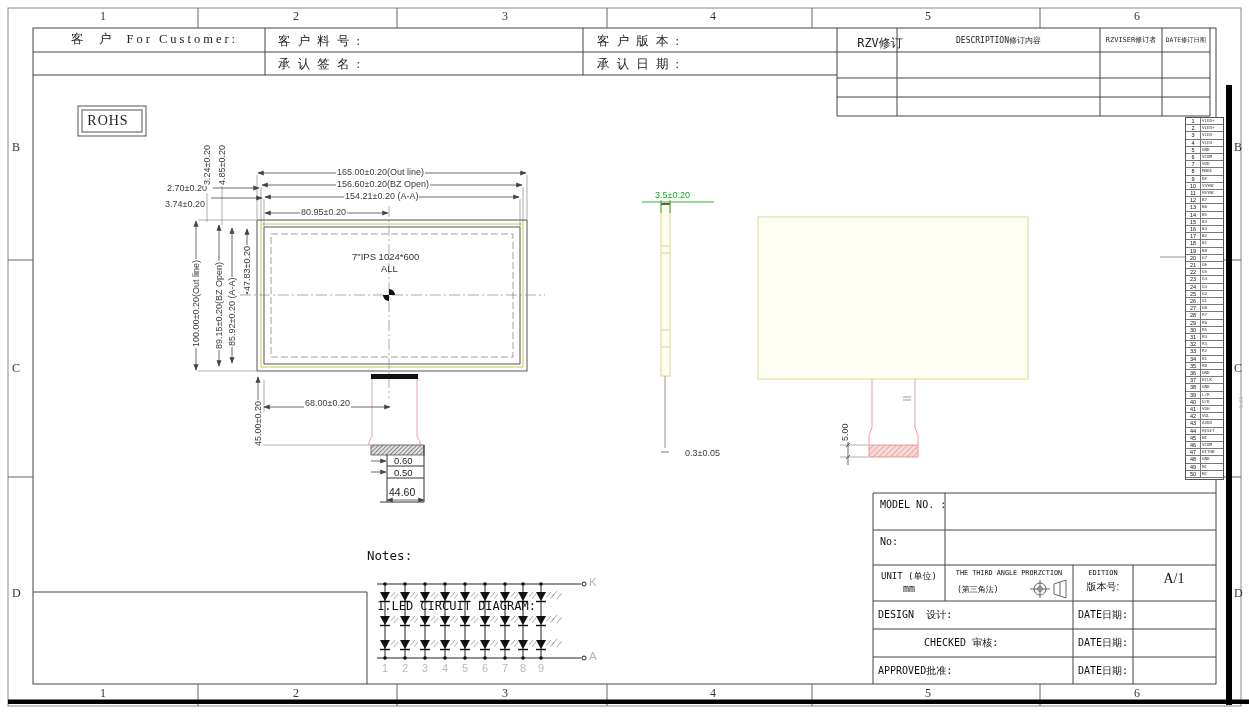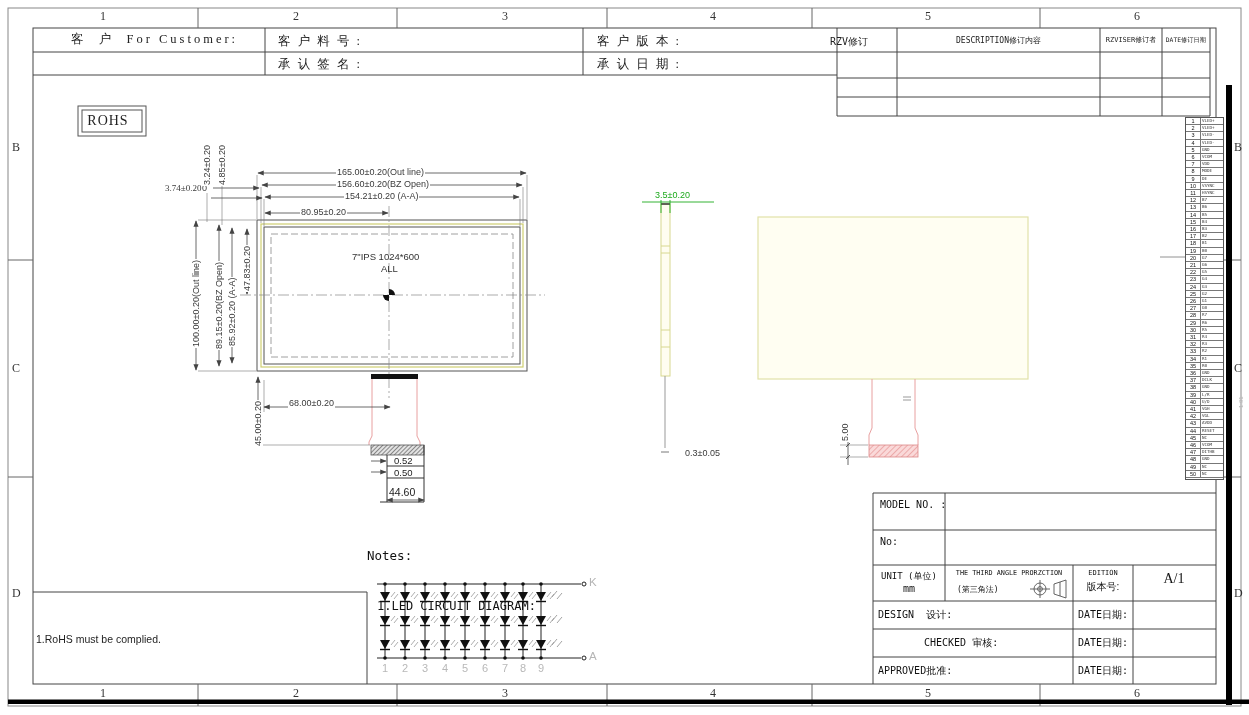--- a/index.html
+++ b/index.html
@@ -372,44 +372,44 @@
       <span class="zone" style="left: 1234px; top: 361px;">C</span>
       <span class="zone" style="left: 1234px; top: 586px;">D</span>
     </div>
 
   <span class="t serif" style="left:71px;top:31px;font-size:12.5px;letter-spacing:3px;">客  户  For Customer:</span>
   <span class="t serif" style="left:278px;top:33px;font-size:12.5px;letter-spacing:2px;">客 户 料 号 :</span>
   <span class="t serif" style="left:278px;top:56px;font-size:12.5px;letter-spacing:2px;">承 认 签 名 :</span>
   <span class="t serif" style="left:597px;top:33px;font-size:12.5px;letter-spacing:2px;">客 户 版 本 :</span>
   <span class="t serif" style="left:597px;top:56px;font-size:12.5px;letter-spacing:2px;">承 认 日 期 :</span>
 
-  <span class="t mono ctr" style="left:821px;top:35px;width:56px;font-size:10px;">RZV修订</span>
+  <span class="t mono ctr" style="left:852px;top:35px;width:56px;font-size:12px;">RZV修订</span>
   <span class="t mono ctr" style="left:897px;top:35px;width:203px;font-size:8px;">DESCRIPTION修订内容</span>
   <span class="t mono ctr" style="left:1100px;top:35px;width:62px;font-size:7px;">RZVISER修订者</span>
   <span class="t mono ctr" style="left:1162px;top:36px;width:48px;font-size:6.3px;">DATE修订日期</span>
 
   <span class="t serif ctr" style="left:78px;top:113px;width:60px;font-size:14px;letter-spacing:1px;">ROHS</span>
 
   <span class="t dim" style="left:336px;top:167px;">165.00±0.20(Out line)</span>
   <span class="t dim" style="left:336px;top:179px;">156.60±0.20(BZ Open)</span>
   <span class="t dim" style="left:344px;top:191px;">154.21±0.20 (A-A)</span>
   <span class="t dim" style="left:300px;top:207px;">80.95±0.20</span>
   <span class="t dim" style="left:166px;top:183px;">2.70±0.20</span>
-  <span class="t dim" style="left:164px;top:183px;font-family:Liberation Serif, serif;">3.74±0.20</span>
+  <span class="t dim" style="left:164px;top:199px;">3.74±0.20</span>
   <span class="t dim rot" style="left:202px;top:186px;">3.24±0.20</span>
   <span class="t dim rot" style="left:217px;top:186px;">4.85±0.20</span>
   <span class="t dim rot" style="left:191px;top:348px;">100.00±0.20(Out line)</span>
   <span class="t dim rot" style="left:214px;top:350px;">89.15±0.20(BZ Open)</span>
   <span class="t dim rot" style="left:227px;top:347px;">85.92±0.20 (A-A)</span>
   <span class="t dim rot" style="left:242px;top:292px;">47.83±0.20</span>
   <span class="t dim rot" style="left:253px;top:447px;">45.00±0.20</span>
-  <span class="t dim" style="left:288px;top:398px;">68.00±0.20</span>
+  <span class="t dim" style="left:304px;top:398px;">68.00±0.20</span>
   <span class="t" style="left:352px;top:251px;font-size:9.5px;color:#333;">7"IPS 1024*600</span>
   <span class="t" style="left:381px;top:263px;font-size:9.5px;color:#333;">ALL</span>
-  <span class="t" style="left:394px;top:455px;font-size:9.5px;color:#222;">0.52</span>
+  <span class="t" style="left:394px;top:455px;font-size:9.5px;color:#222;">0.60</span>
   <span class="t" style="left:394px;top:467px;font-size:9.5px;color:#222;">0.50</span>
   <span class="t" style="left:389px;top:486px;font-size:10.5px;color:#222;">44.60</span>
 
   <span class="t green" style="left:655px;top:190px;font-size:9px;">3.5±0.20</span>
   <span class="t dim" style="left:684px;top:448px;">0.3±0.05</span>
 
   <span class="t dim rot" style="left:840px;top:442px;">5.00</span>
 
   <div class="pin-table">
       <div class="pinrow" style="top: 0px;">
@@ -609,21 +609,20 @@
         <span class="pin-name">NC</span>
       </div>
       <div class="pinrow" style="top: 352.8px;">
         <span class="pin-no">50</span>
         <span class="pin-name">NC</span>
       </div>
     </div>
   <span class="t rot gray" style="left:1238px;top:408px;font-size:6px;">1.91</span>
 
   <div class="t" style="left:36px;top:597px;width:332px;">
-    <div class="noteline">1.RoHS must be complied.</div>
     
     
     
   </div>
 
   <span class="t mono" style="left:367px;top:548px;font-size:12.5px;color:#111;">Notes:</span>
   <span class="t mono" style="left:377px;top:599px;font-size:12px;color:#111;">1.LED CIRCUIT DIAGRAM:</span>
   <span class="t gray" style="left:589px;top:576px;font-size:11.5px;">K</span>
   <span class="t gray" style="left:589px;top:650px;font-size:11.5px;">A</span>
 

